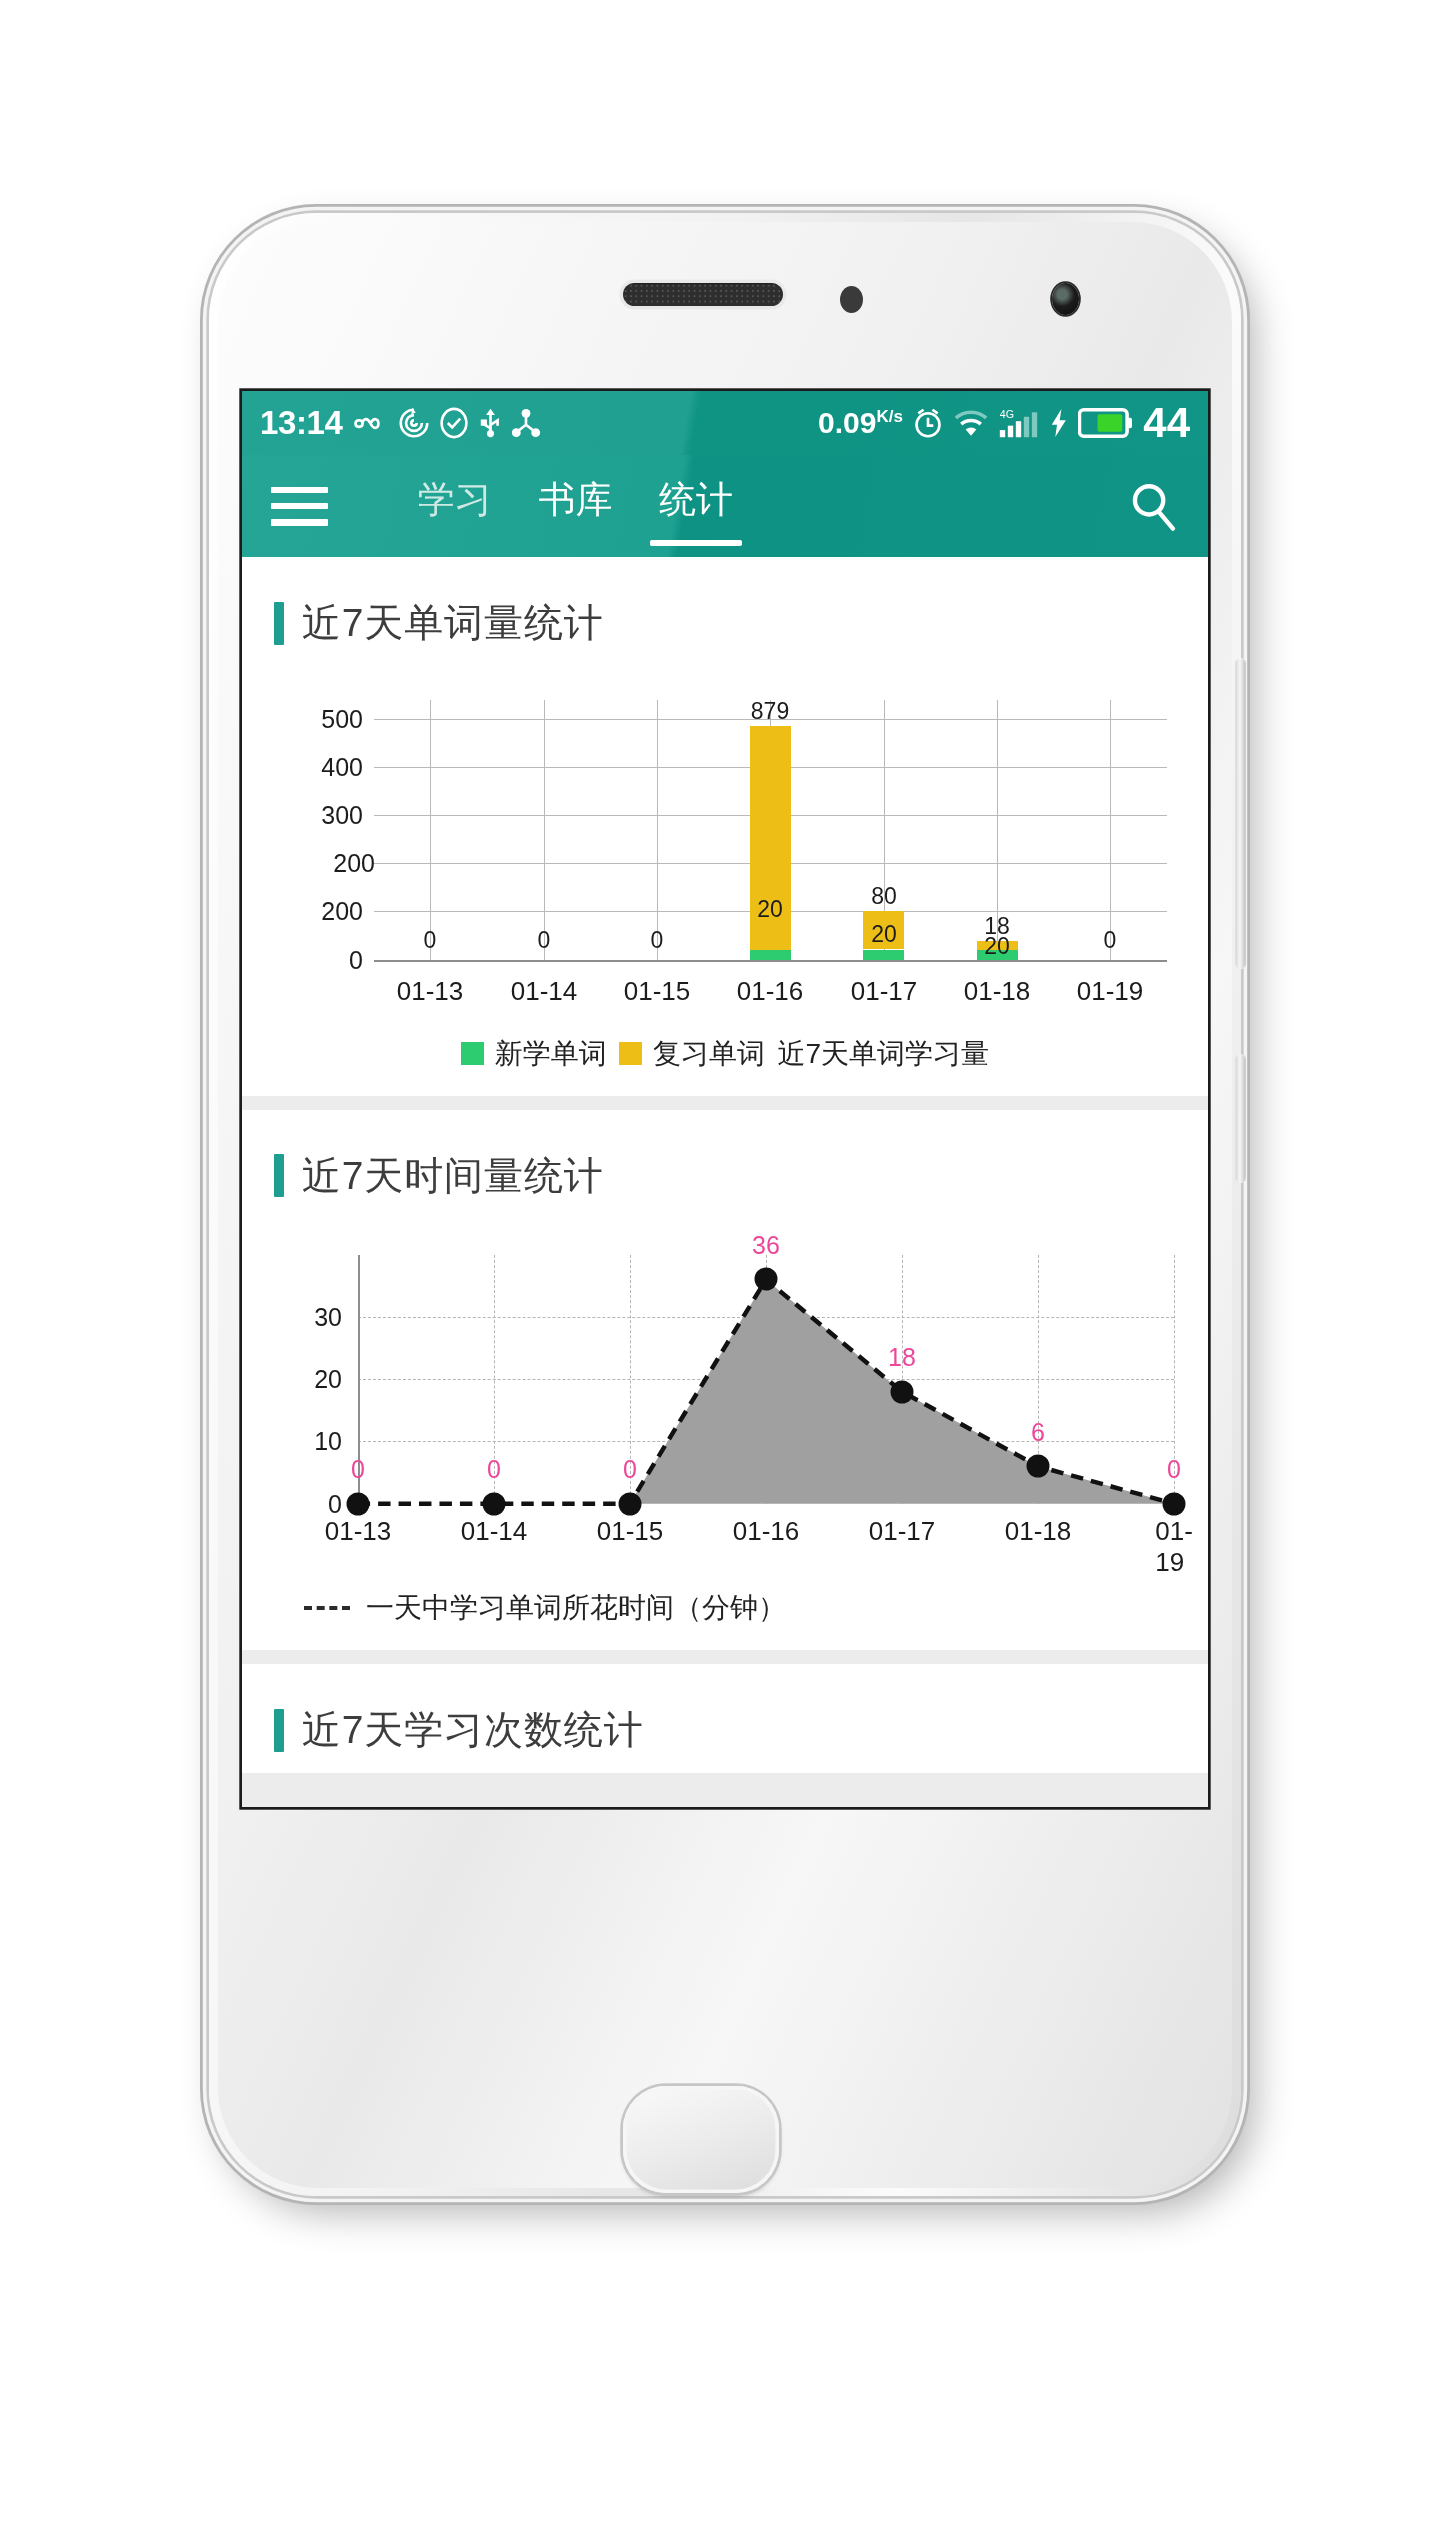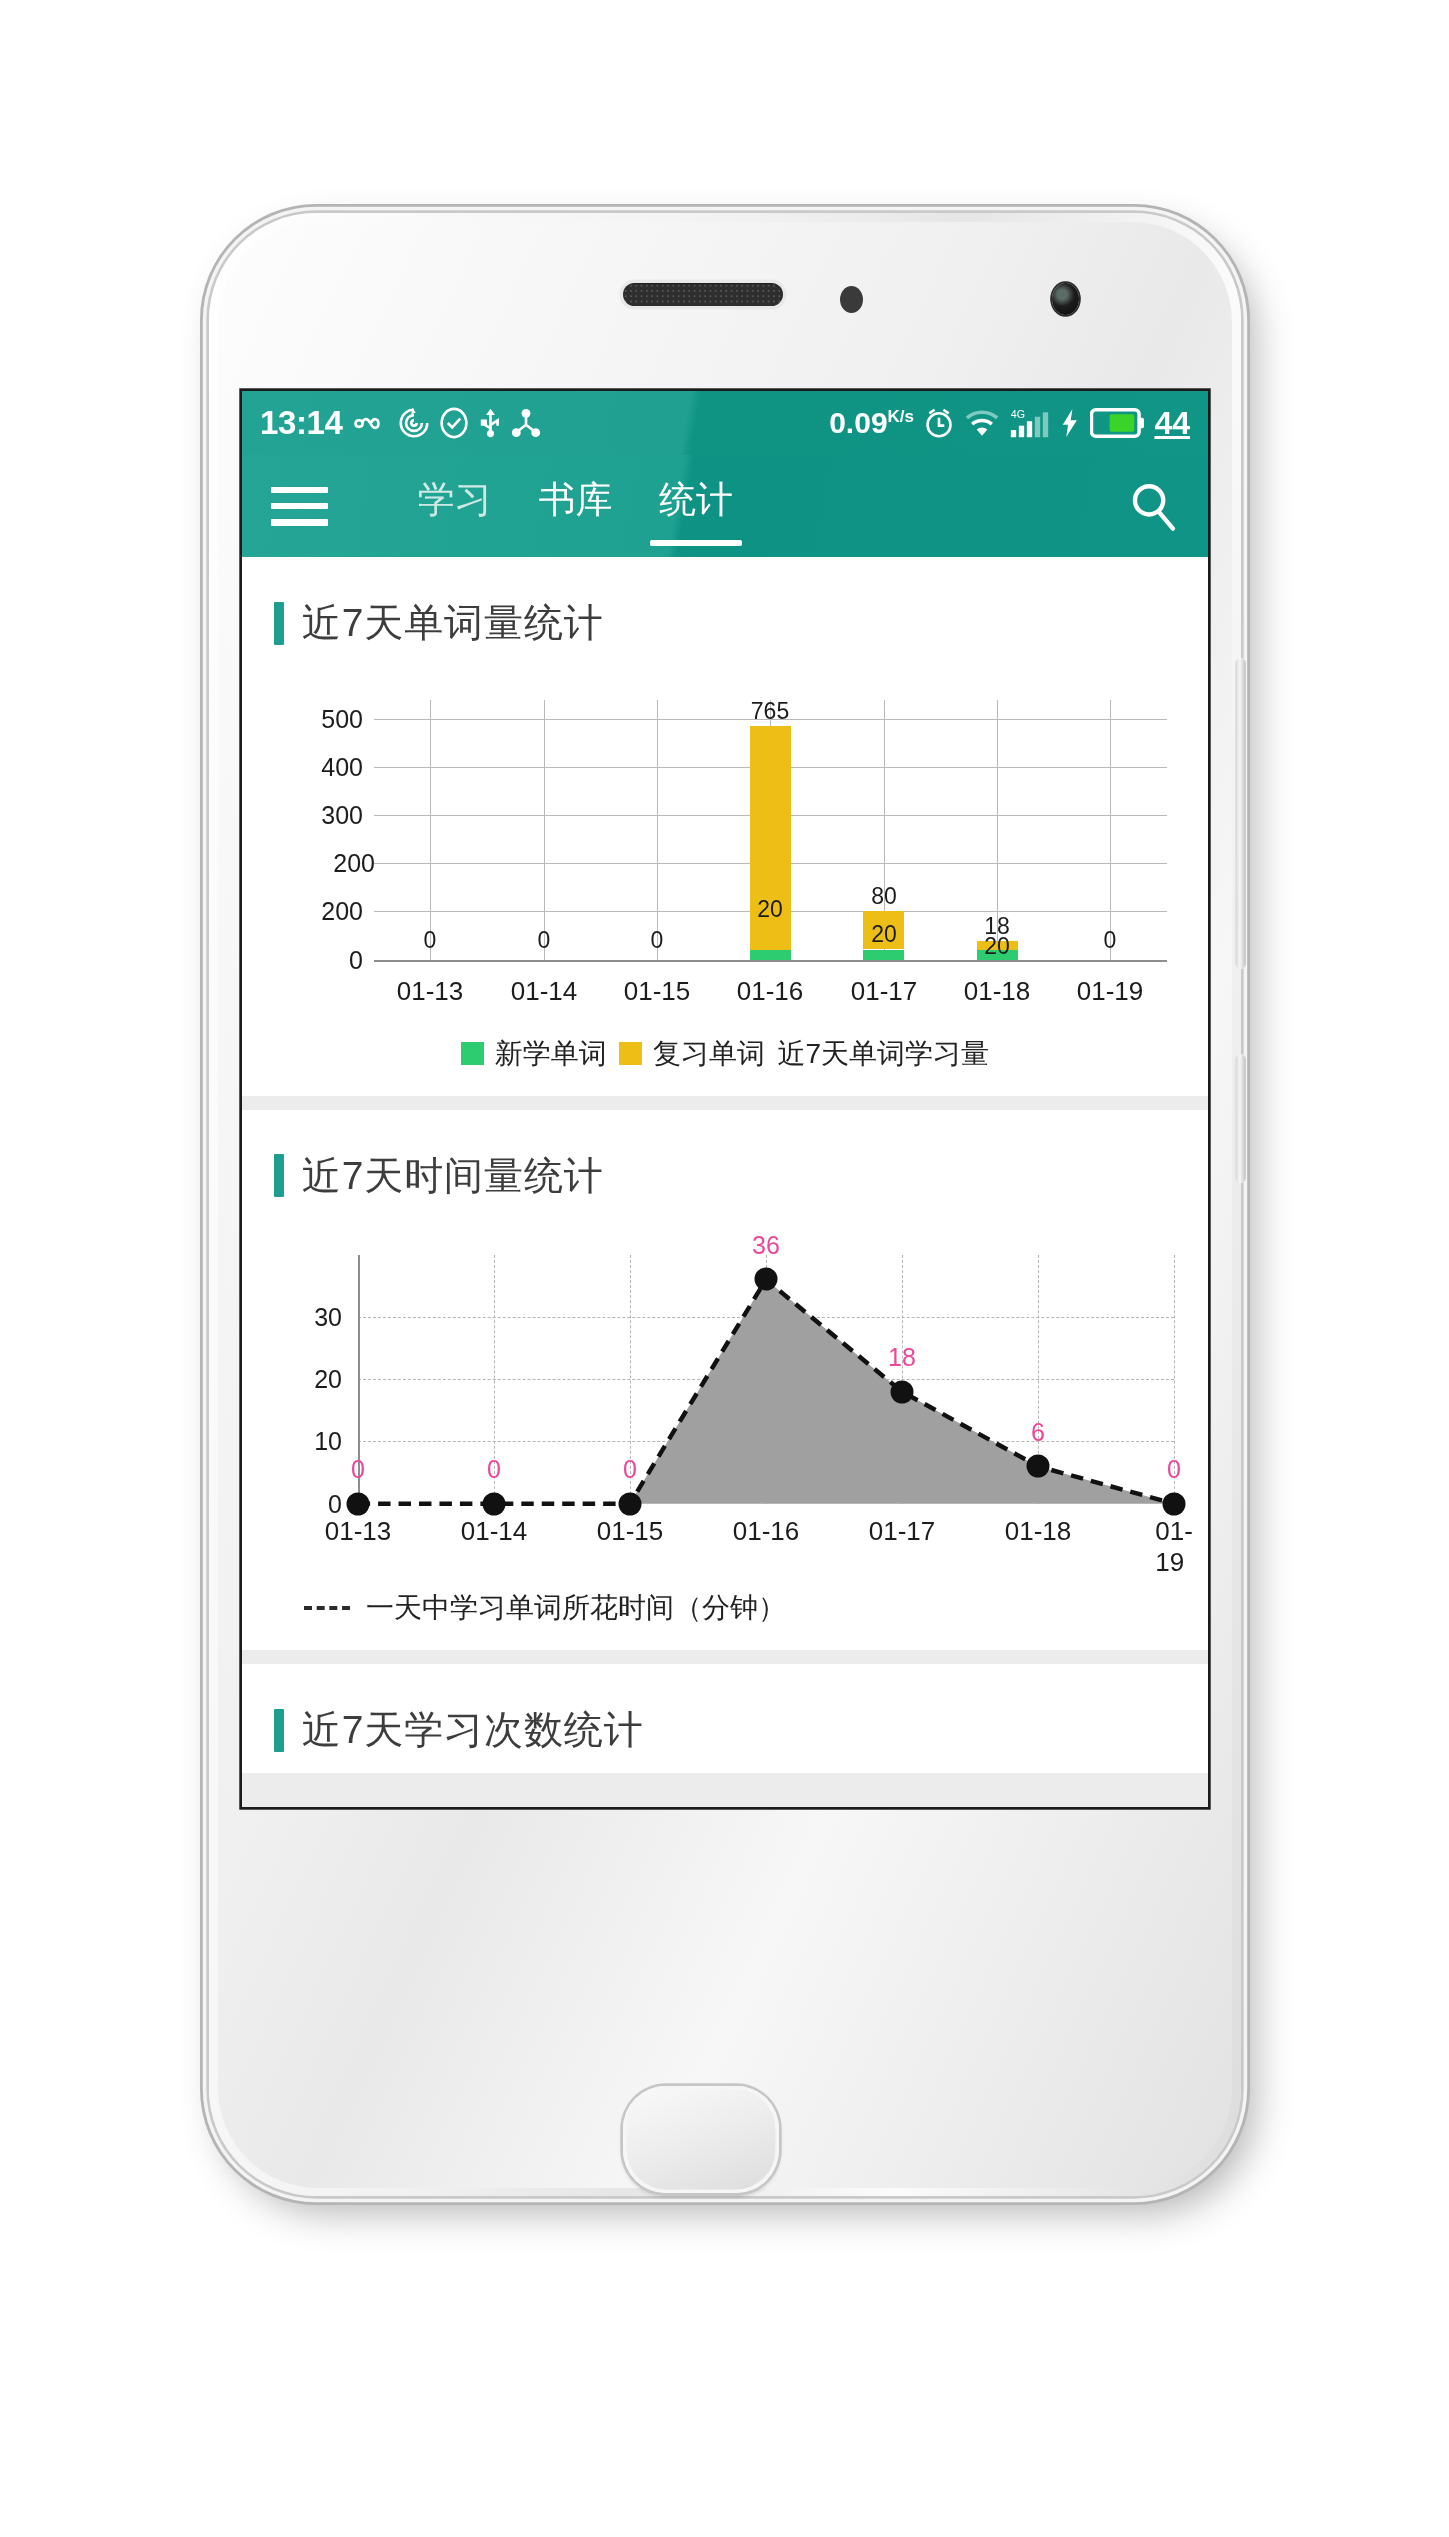--- a/index.html
+++ b/index.html
@@ -90,21 +90,21 @@
     padding:0 18px;
     color:#ffffff;
   }
   #status-left{ display:flex; align-items:center; gap:9.8px; }
   #status-right{ display:flex; align-items:center; gap:9.8px; margin-left:auto; }
   #status-clock{ font-size:33px; font-weight:bold; letter-spacing:-0.4px; }
   .sb-ico{ display:inline-flex; align-items:center; }
   .sb-ico svg{ display:block; }
   #net-speed{ font-size:30px; font-weight:bold; }
   #net-speed sup{ font-size:17px; font-weight:bold; }
-  #battery-pct{ font-size:32px; font-weight:bold;text-decoration:underline; }
+  #battery-pct{ font-size:42px; font-weight:bold; }
 
   
   #app-bar{
     position:relative;
     height:102px;
     background:linear-gradient(100deg,#24a596 0%,#1fa192 45%,#0d9283 46%,#0f9485 100%);
     display:flex; align-items:center;
     padding:0 28.5px;
   }
   #menu-icon{ width:57px; height:39px; display:flex; flex-direction:column; justify-content:space-between; cursor:pointer; }
@@ -305,21 +305,21 @@
           <div class="vline" style="left: 755px; top: 34px; height: 260px;"></div>
           <div class="xlabel" style="left: 755px; top: 310px;">01-18</div>
           <div class="vline" style="left: 868px; top: 34px; height: 260px;"></div>
           <div class="xlabel" style="left: 868px; top: 310px;">01-19</div>
           <div class="axis" style="left: 132px; top: 294px; width: 793px; height: 1.8px;"></div>
           <div class="bar-val" style="left: 188px; top: 261px;">0</div>
           <div class="bar-val" style="left: 302px; top: 261px;">0</div>
           <div class="bar-val" style="left: 415px; top: 261px;">0</div>
           <div class="bar-seg" style="left: 508px; top: 284px; width: 41px; height: 9.6px; background: rgb(46, 204, 113);"></div>
           <div class="bar-seg" style="left: 508px; top: 60px; width: 41px; height: 224px; background: rgb(237, 191, 22);"></div>
-          <div class="bar-val" style="left: 528px; top: 32px;">765</div>
+          <div class="bar-val" style="left: 528px; top: 32px;">879</div>
           <div class="bar-val-in" style="left: 528px; top: 243px;">20</div>
           <div class="bar-seg" style="left: 621px; top: 284px; width: 41px; height: 9.6px; background: rgb(46, 204, 113);"></div>
           <div class="bar-seg" style="left: 621px; top: 245px; width: 41px; height: 38px; background: rgb(237, 191, 22);"></div>
           <div class="bar-val" style="left: 642px; top: 217px;">80</div>
           <div class="bar-val-in" style="left: 642px; top: 268px;">20</div>
           <div class="bar-seg" style="left: 735px; top: 284px; width: 41px; height: 9.6px; background: rgb(46, 204, 113);"></div>
           <div class="bar-seg" style="left: 735px; top: 275px; width: 41px; height: 8.7px; background: rgb(237, 191, 22);"></div>
           <div class="bar-val" style="left: 755px; top: 247px;">18</div>
           <div class="bar-val-in" style="left: 755px; top: 280px;">20</div>
           <div class="bar-val" style="left: 868px; top: 261px;">0</div>

